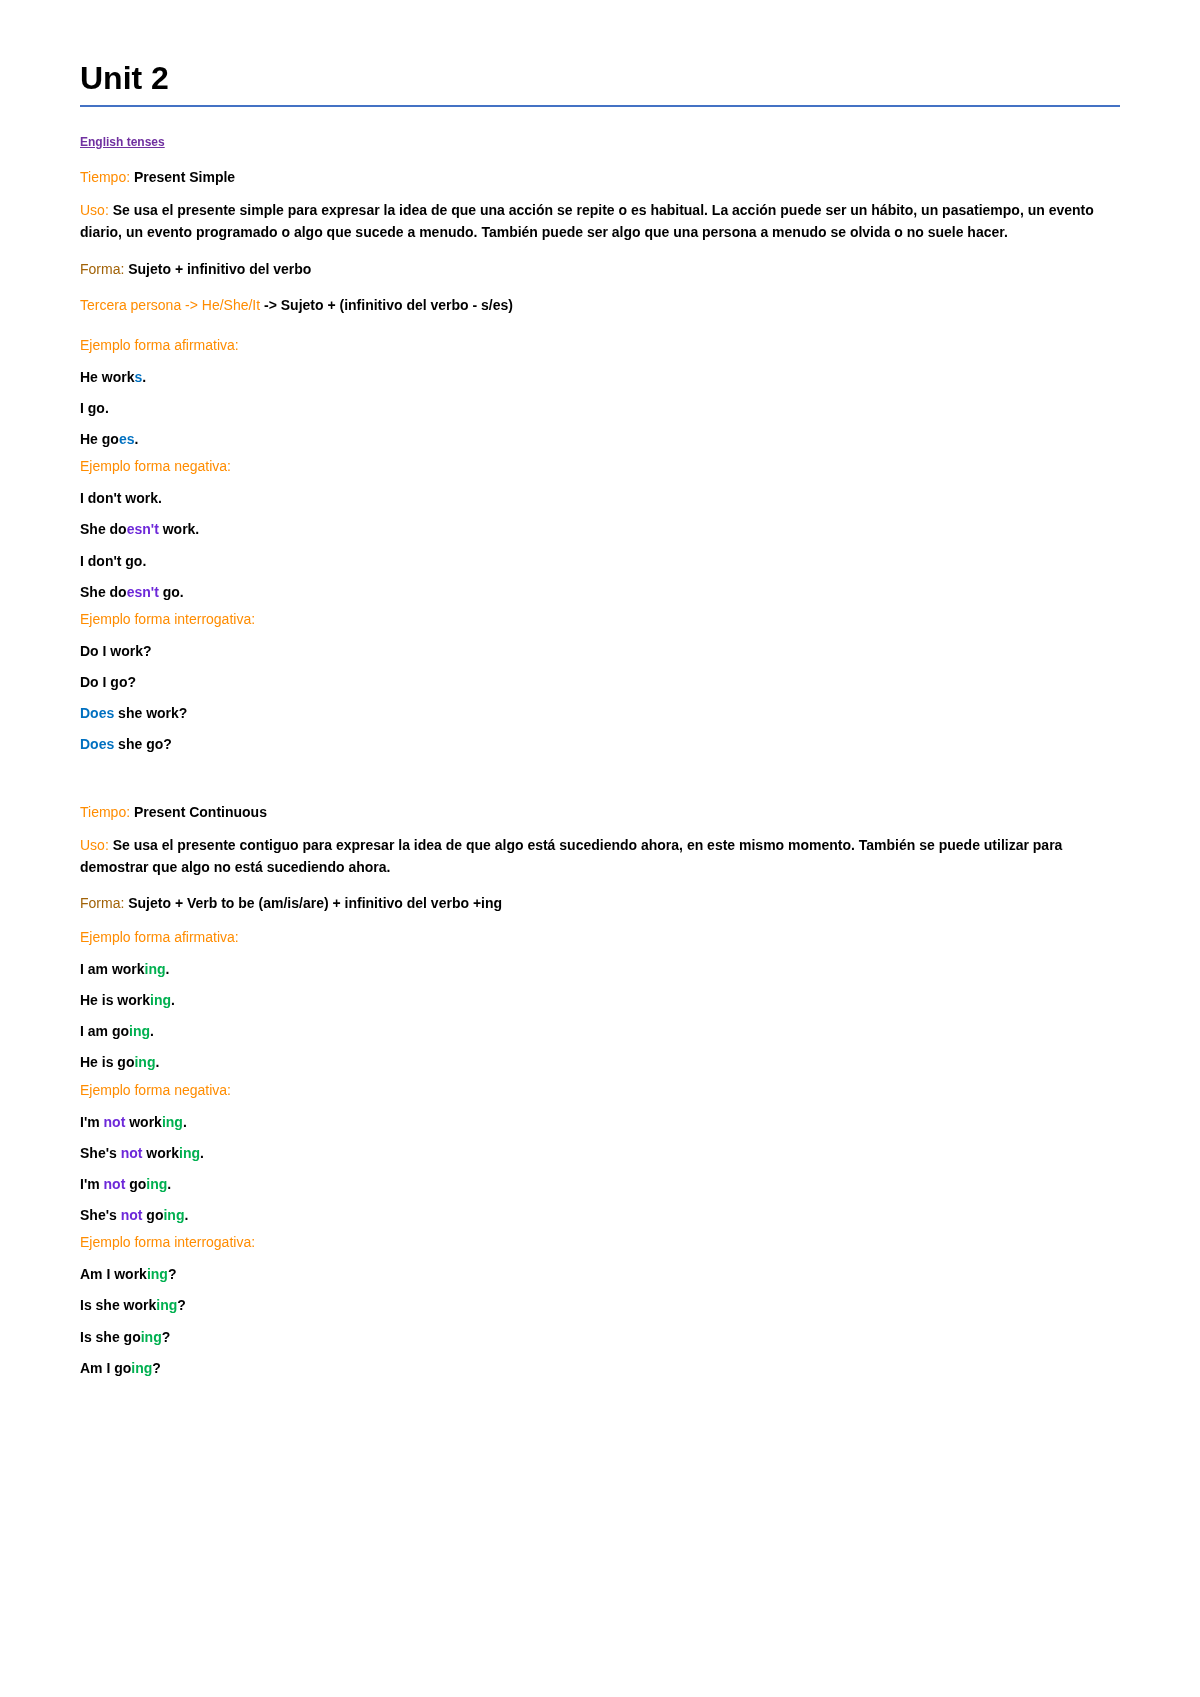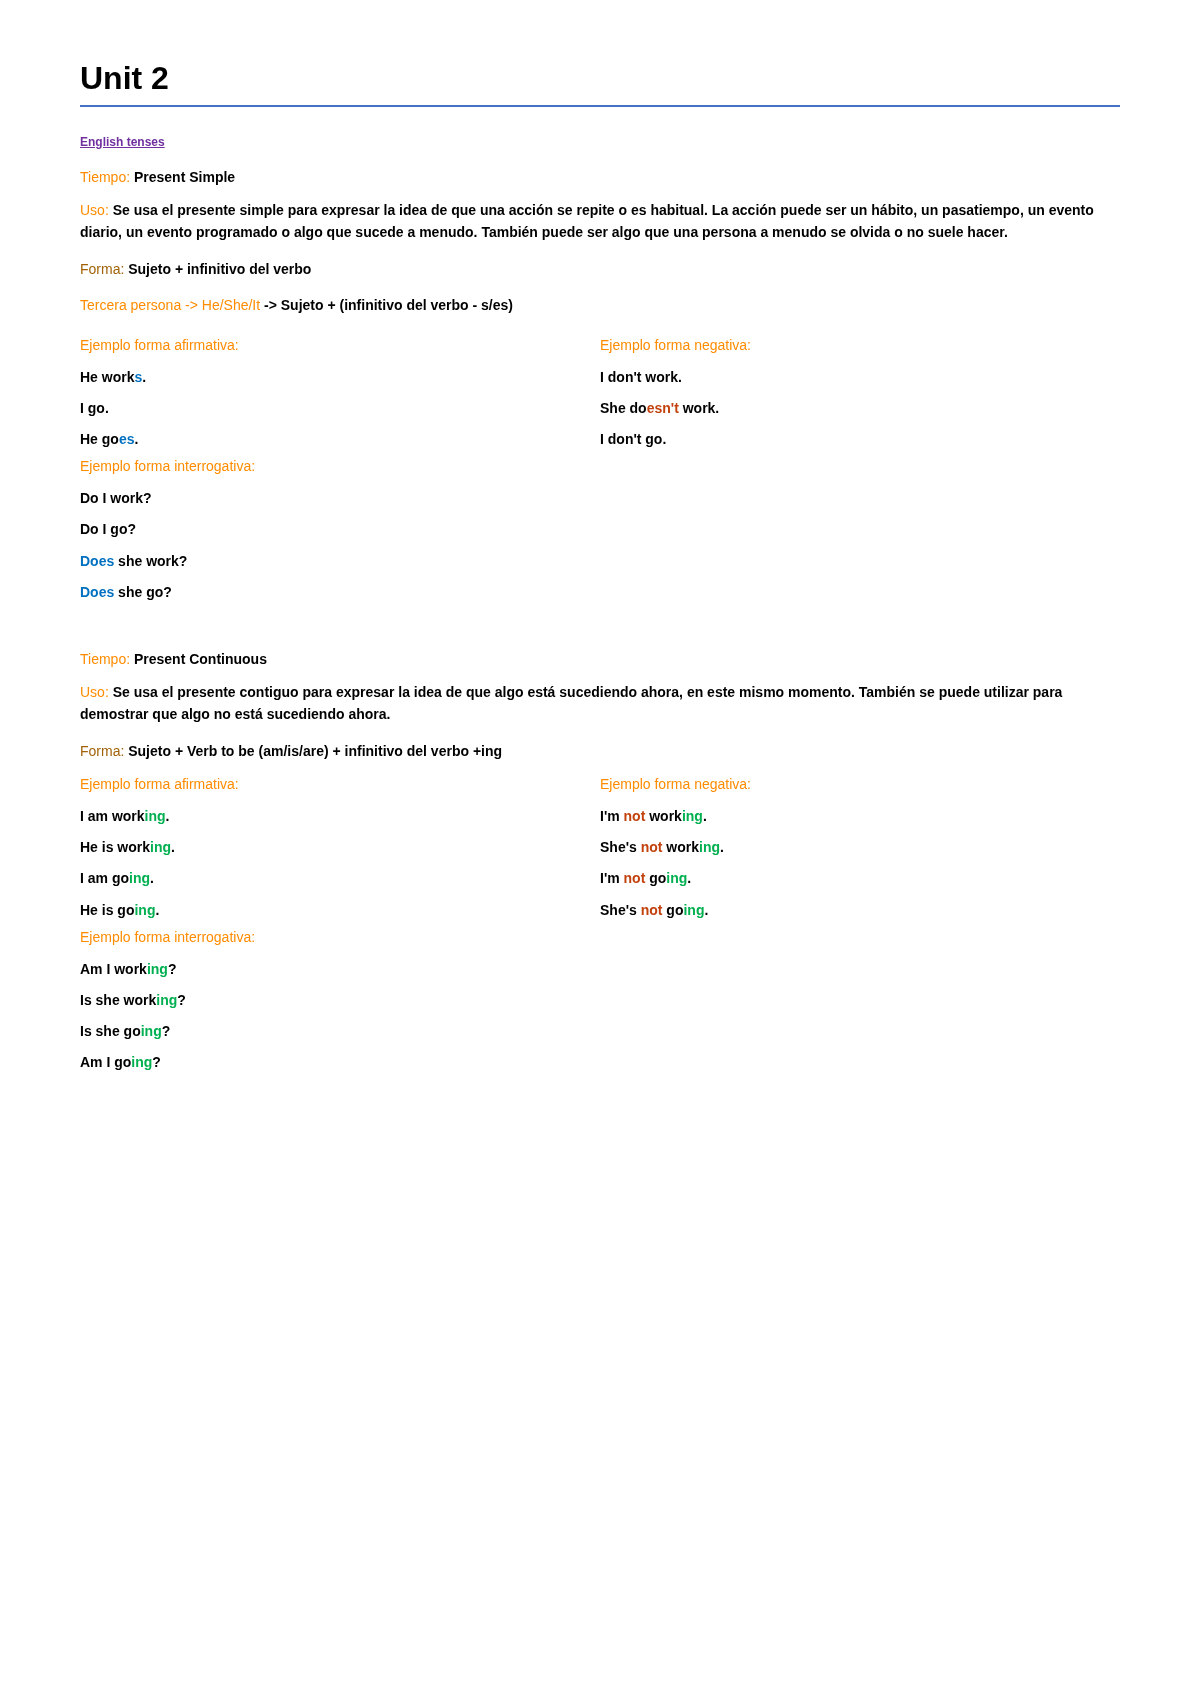--- a/index.html
+++ b/index.html
@@ -70,21 +70,21 @@
       line-height: 1.6;
     }
 
     .tercera-line {
       margin-bottom: 20px;
       line-height: 1.6;
     }
 
     .examples-grid {
       display: grid;
-      grid-template-columns: 1fr 1fr;
+      grid-template-columns: 1fr;
       gap: 0;
       margin-bottom: 40px;
     }
 
     .col-header {
       color: #ff8c00;
       font-weight: normal;
       margin-bottom: 12px;
       font-size: 14px;
     }
@@ -94,21 +94,21 @@
     }
 
     .example-item {
       font-weight: 700;
       margin-bottom: 6px;
       line-height: 1.8;
       color: #000;
     }
 
     .highlight-red {
-      color: #c2410c;
+      color: #6d28d9;
       font-weight: 700;
       text-align: center;
     }
 
     .highlight-blue {
       color: #0070c0;
       font-weight: 700;
     }
 
     .highlight-green {
@@ -157,20 +157,21 @@
       <div class="example-item">He work<span class="highlight-blue">s</span>.</div>
       <div class="example-item">I go.</div>
       <div class="example-item">He go<span class="highlight-blue">es</span>.</div>
     </div>
 
     <div class="example-col">
       <div class="col-header">Ejemplo forma negativa:</div>
       <div class="example-item">I don't work.</div>
       <div class="example-item">She do<span class="highlight-red">esn't</span> work.</div>
       <div class="example-item">I don't go.</div>
+      <div class="example-item">She do<span class="highlight-red">esn't</span> go.</div>
     </div>
 
     <div class="example-col">
       <div class="col-header">Ejemplo forma interrogativa:</div>
       <div class="example-item">Do I work?</div>
       <div class="example-item">Do I go?</div>
       <div class="example-item"><span class="highlight-blue">Does</span> she work?</div>
       <div class="example-item"><span class="highlight-blue">Does</span> she go?</div>
     </div>
   </div>

